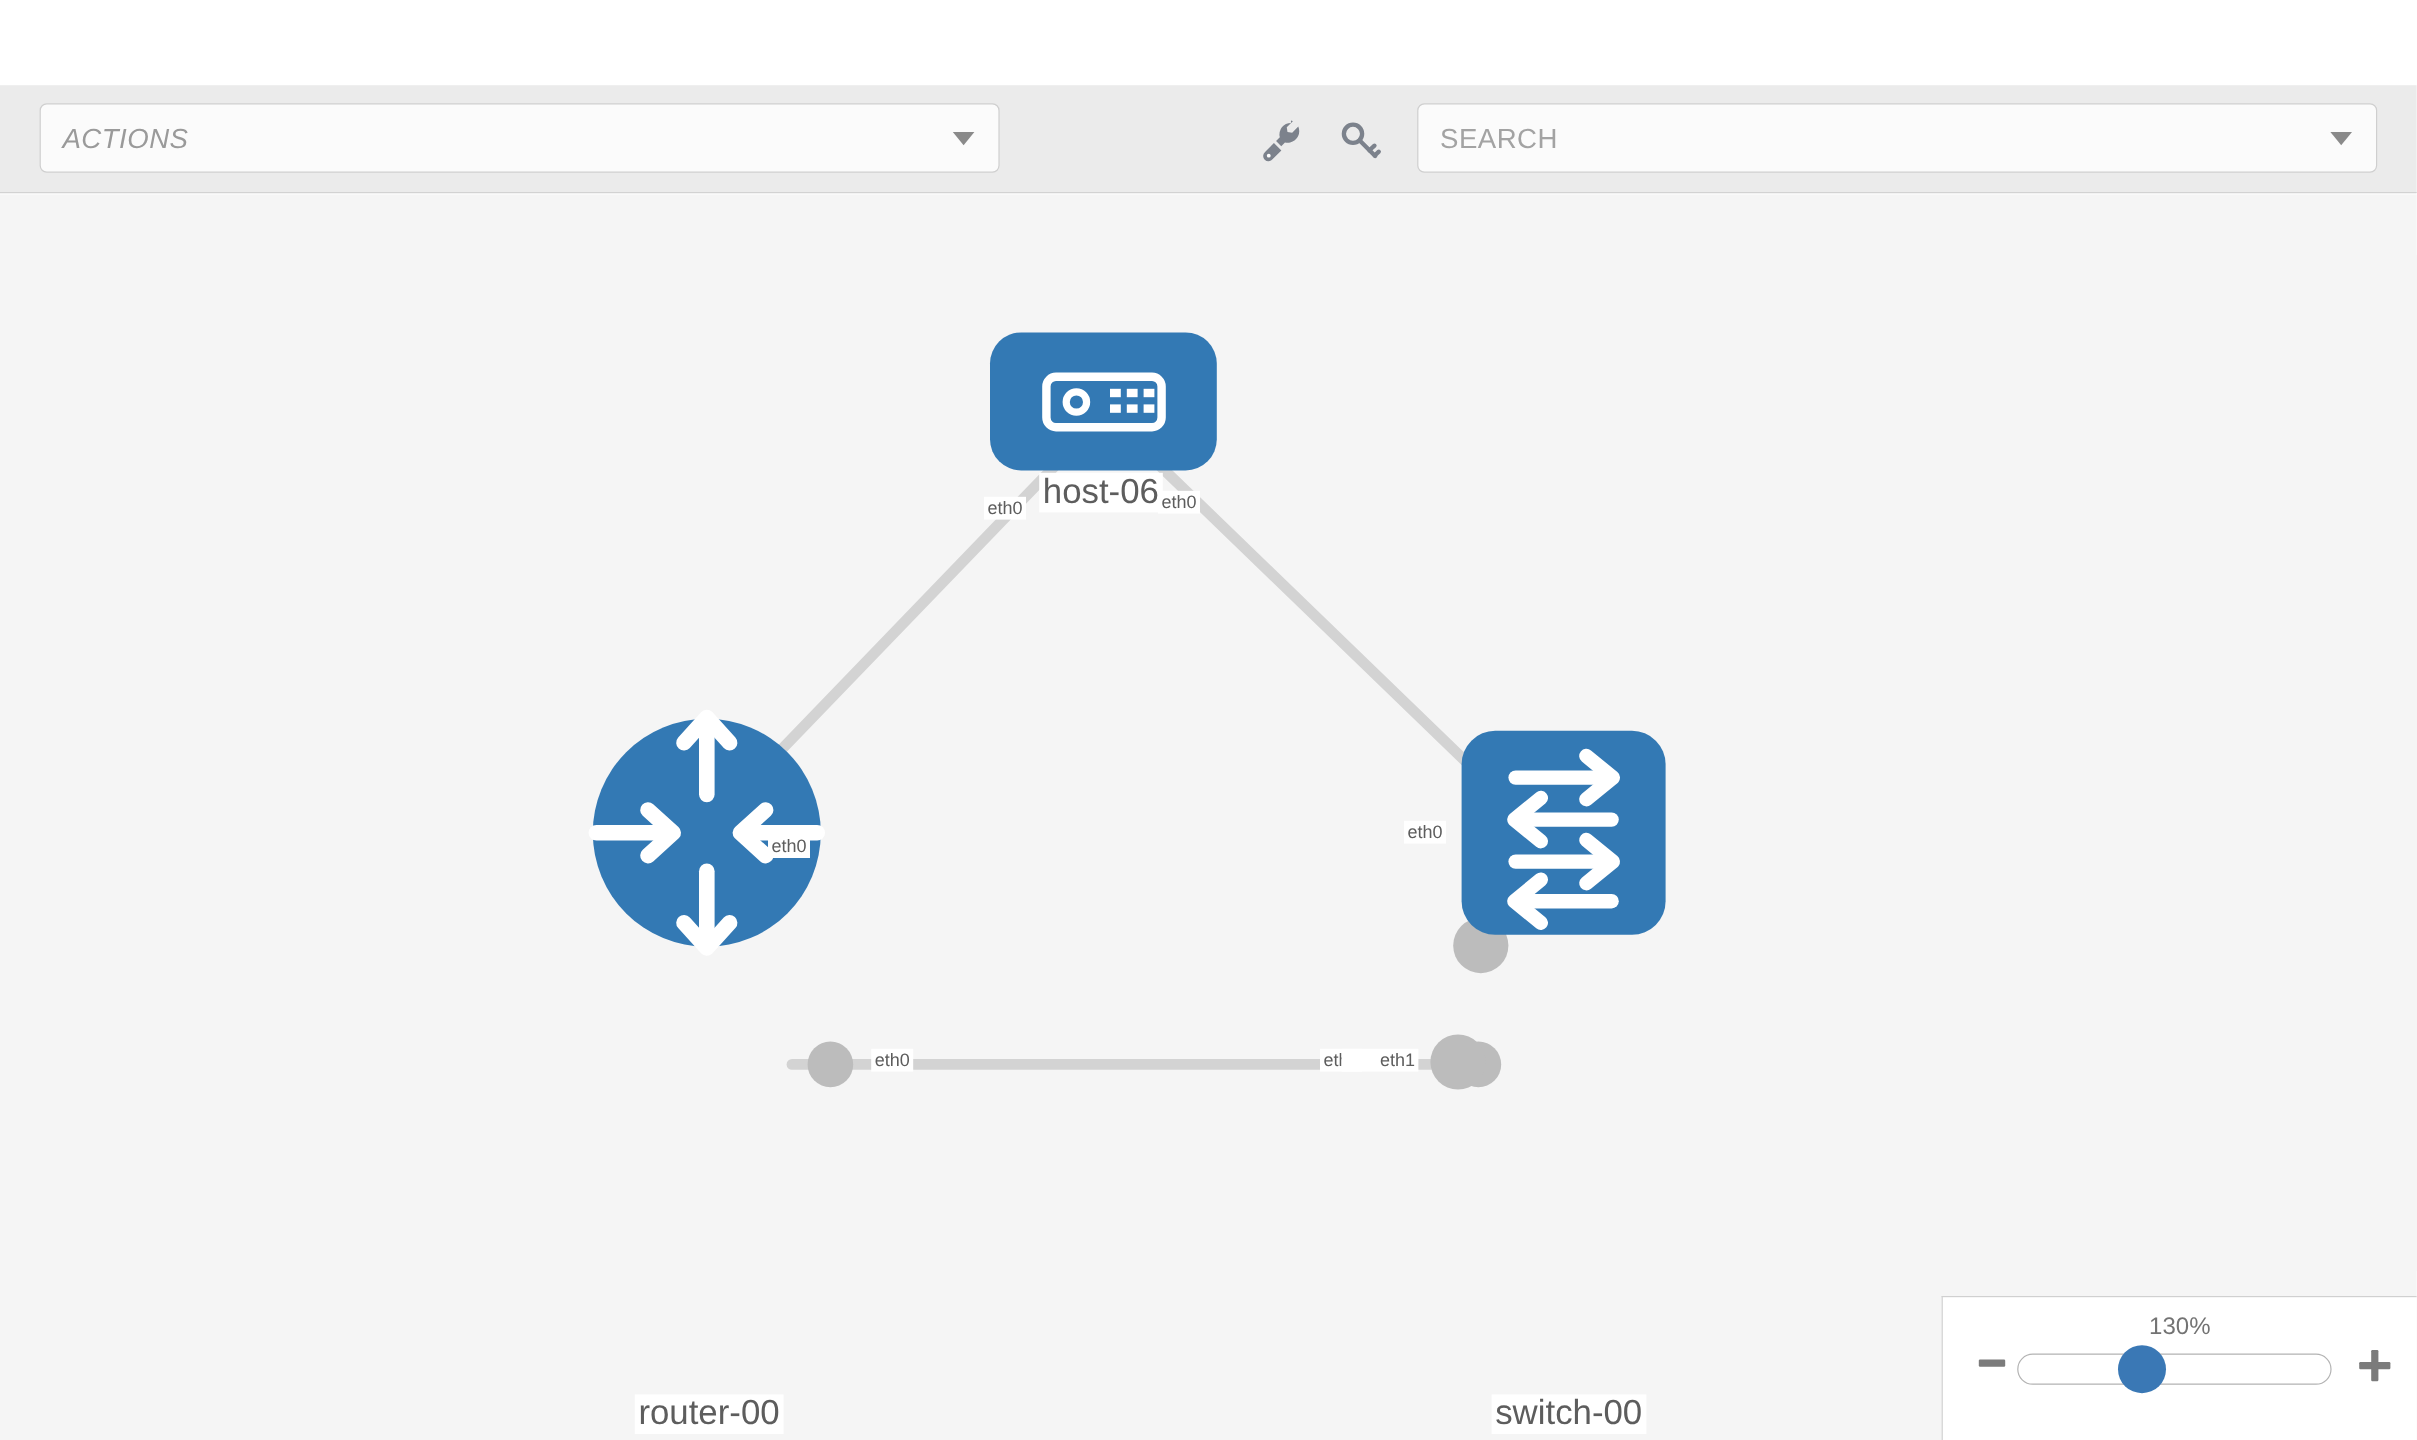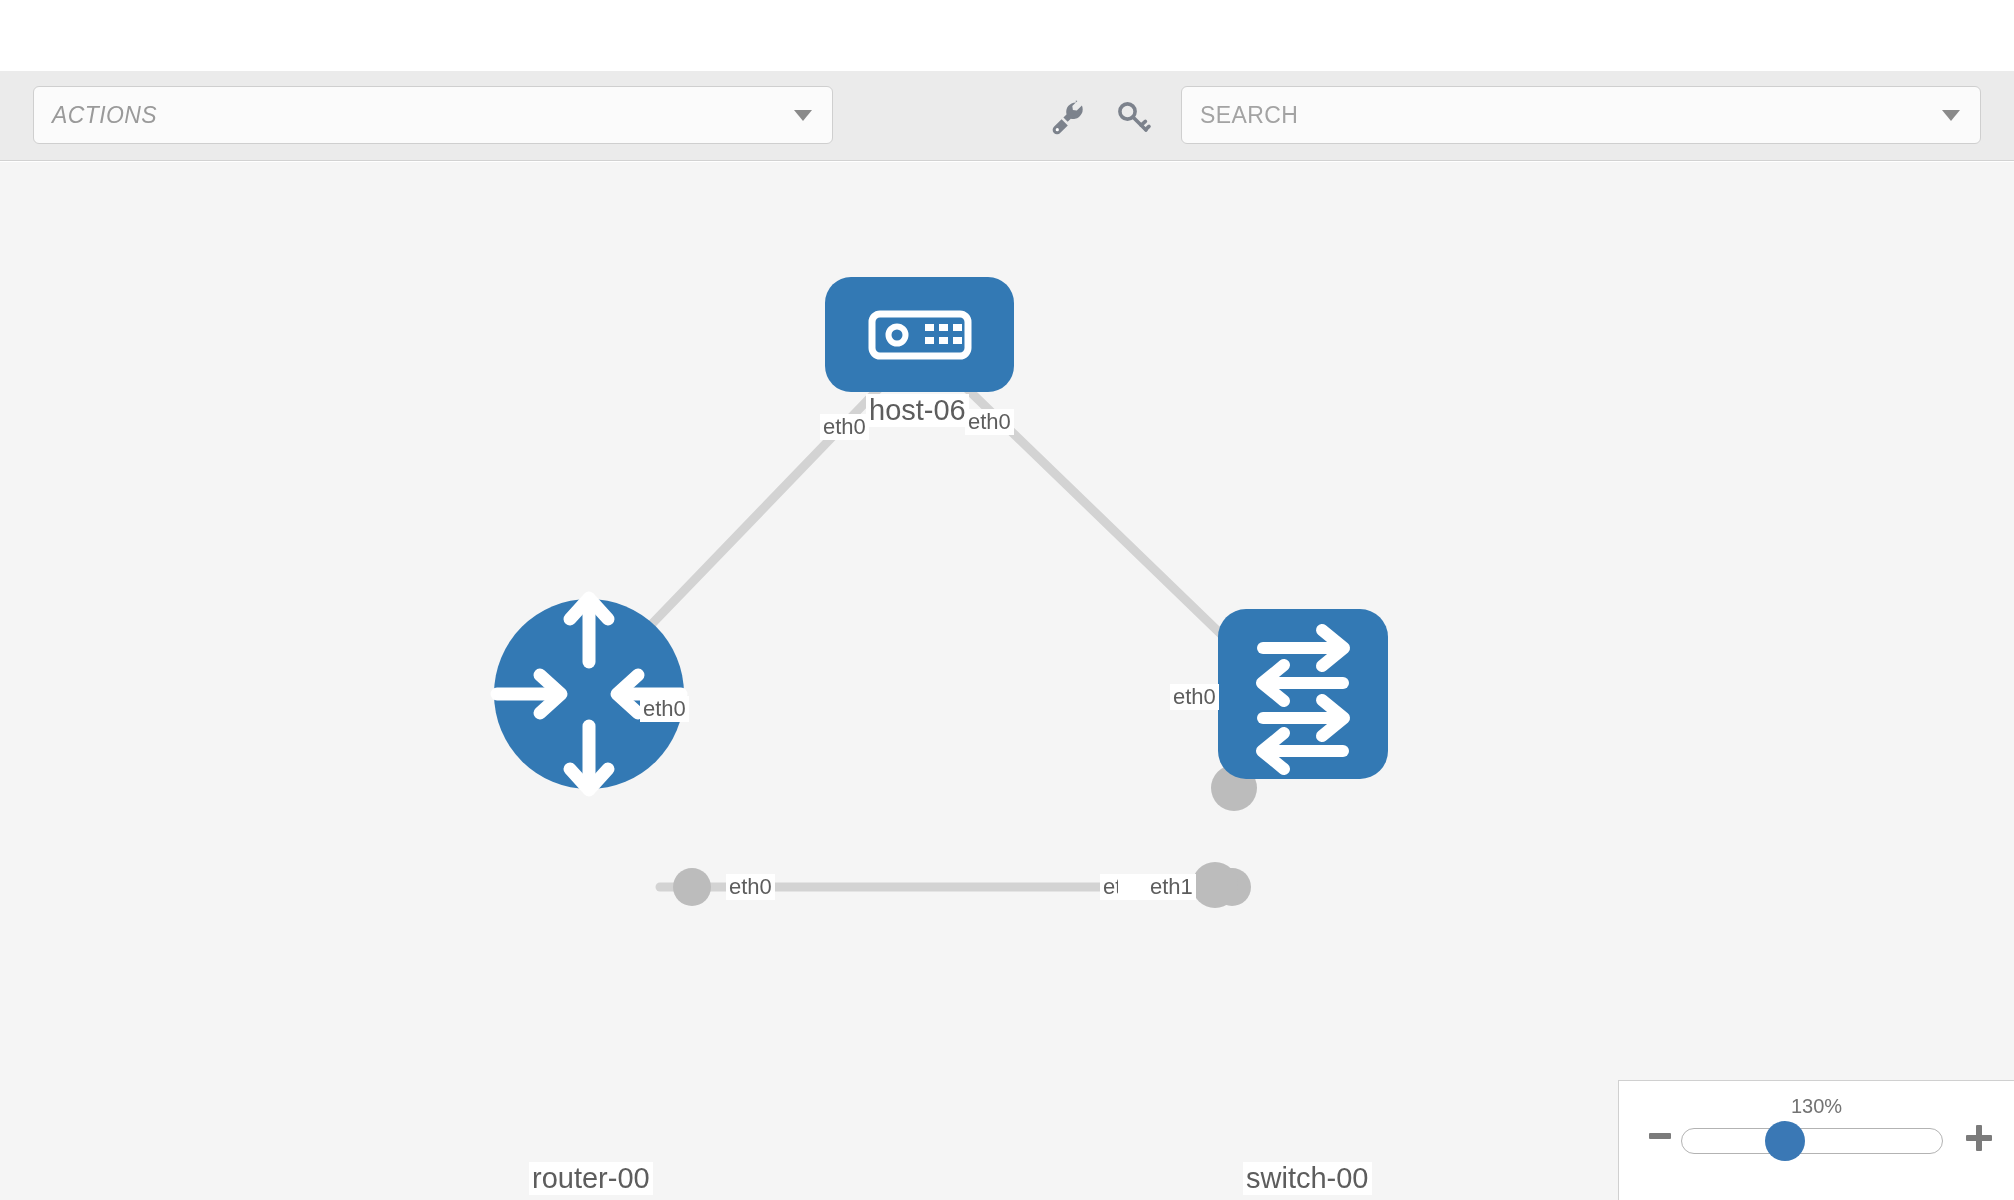--- a/index.html
+++ b/index.html
@@ -119,21 +119,21 @@
   
   .nlabel {
     position: absolute;
     background: #ffffff;
     color: #5d5d5d;
     white-space: nowrap;
     line-height: 1;
     padding: 2px 3px;
   }
   .nlabel.node  { font-size: 29px; }
-  .nlabel.port  { font-size: 22px; }
+  .nlabel.port  { font-size: 15px; }
 
   
   .zoom-panel {
     position: absolute;
     left: 1618px; top: 1080px;
     width: 396px; height: 120px;
     background: #ffffff;
     border: 1px solid #d0d0d0;
     border-right: none;
     border-bottom: none;

